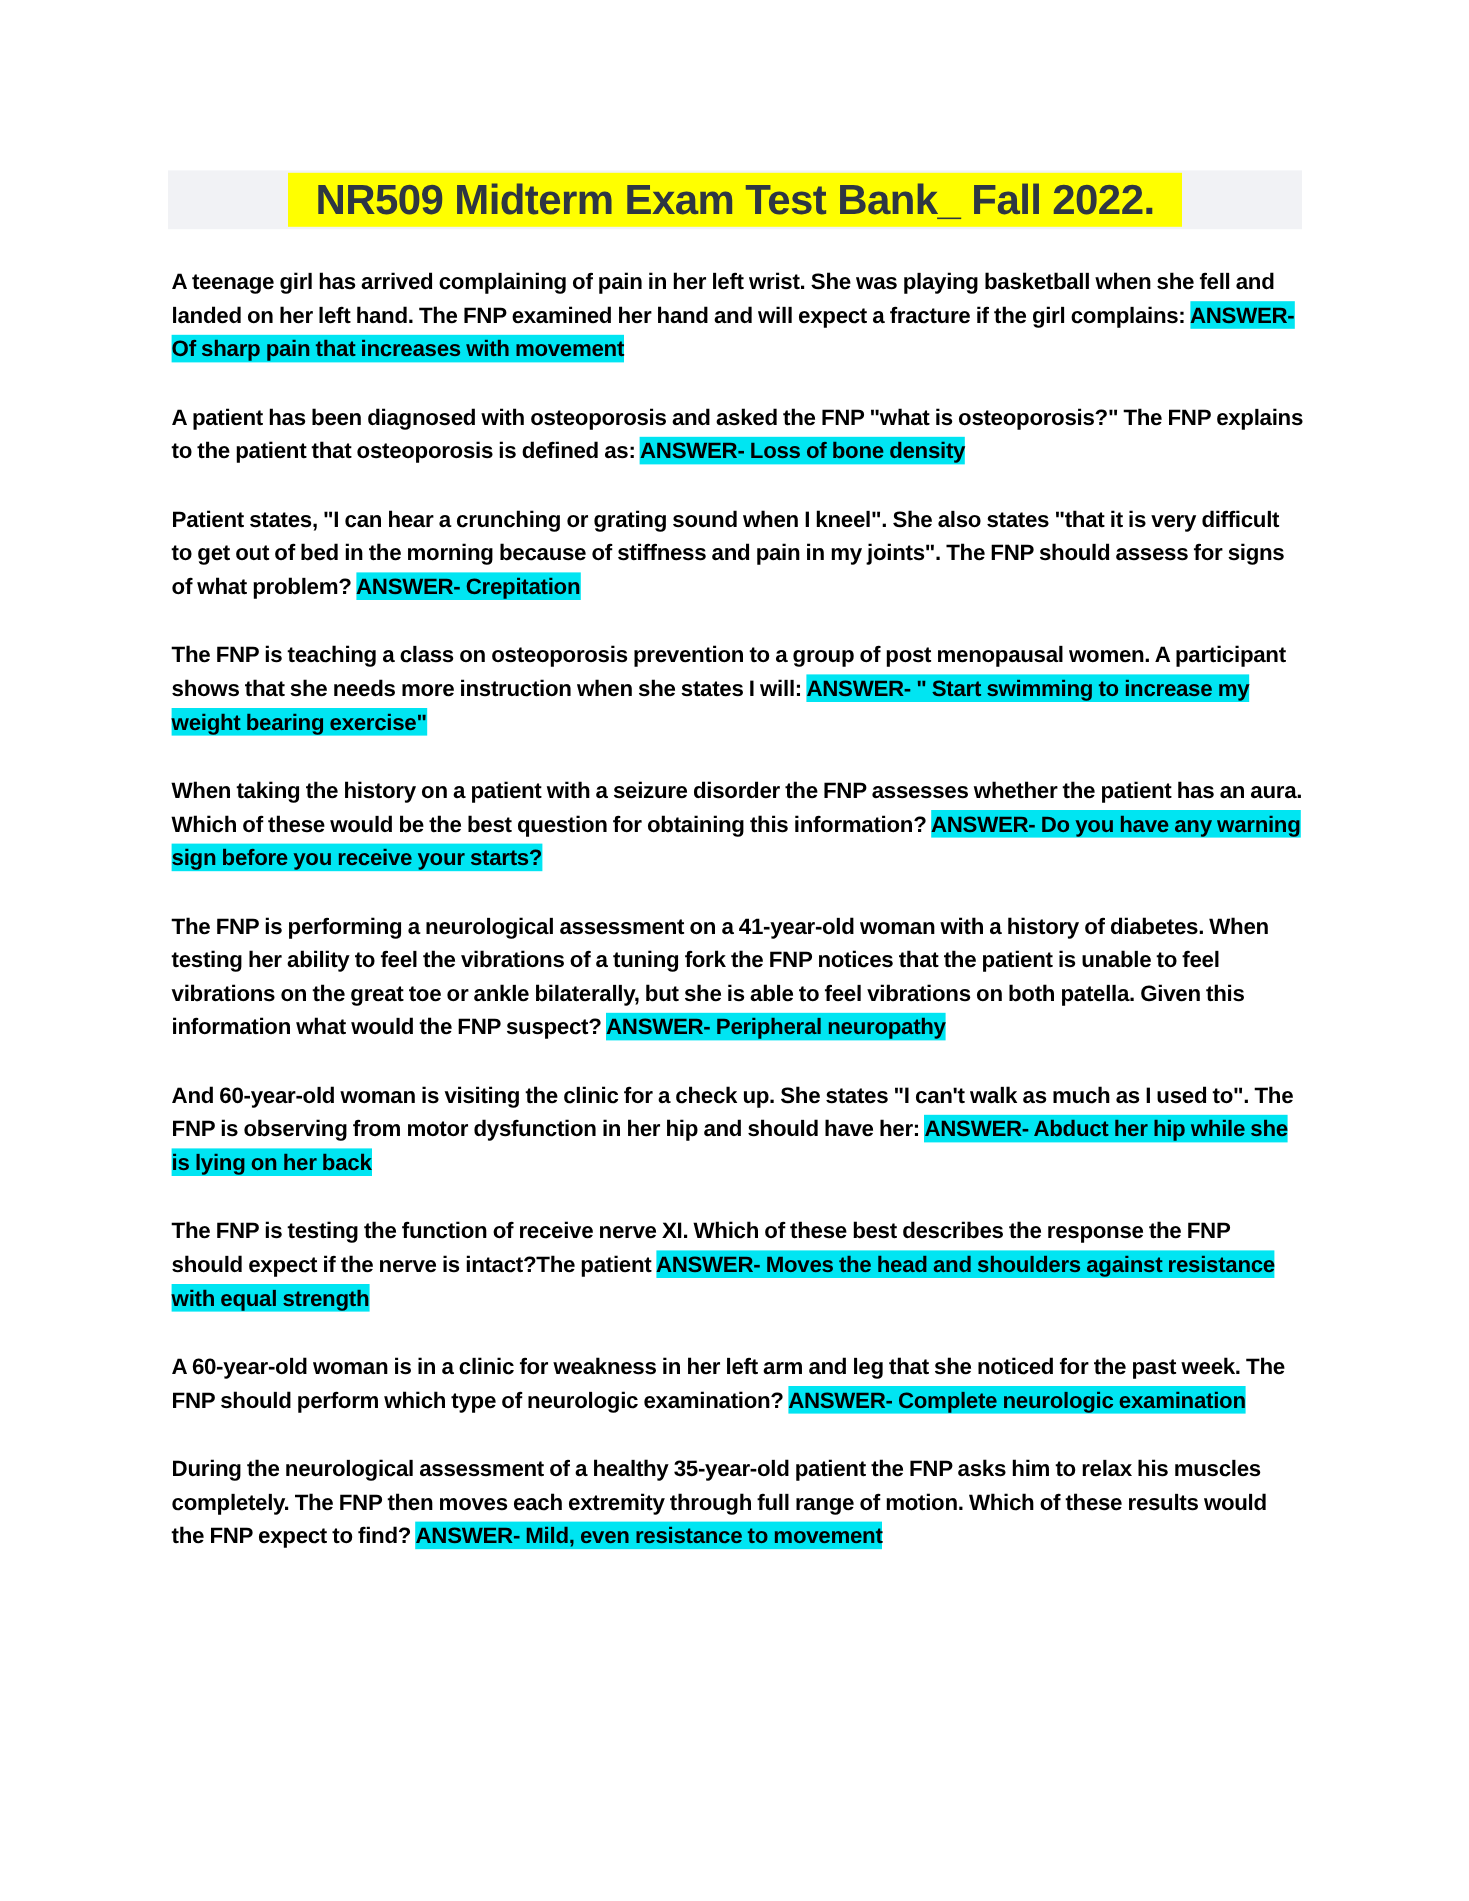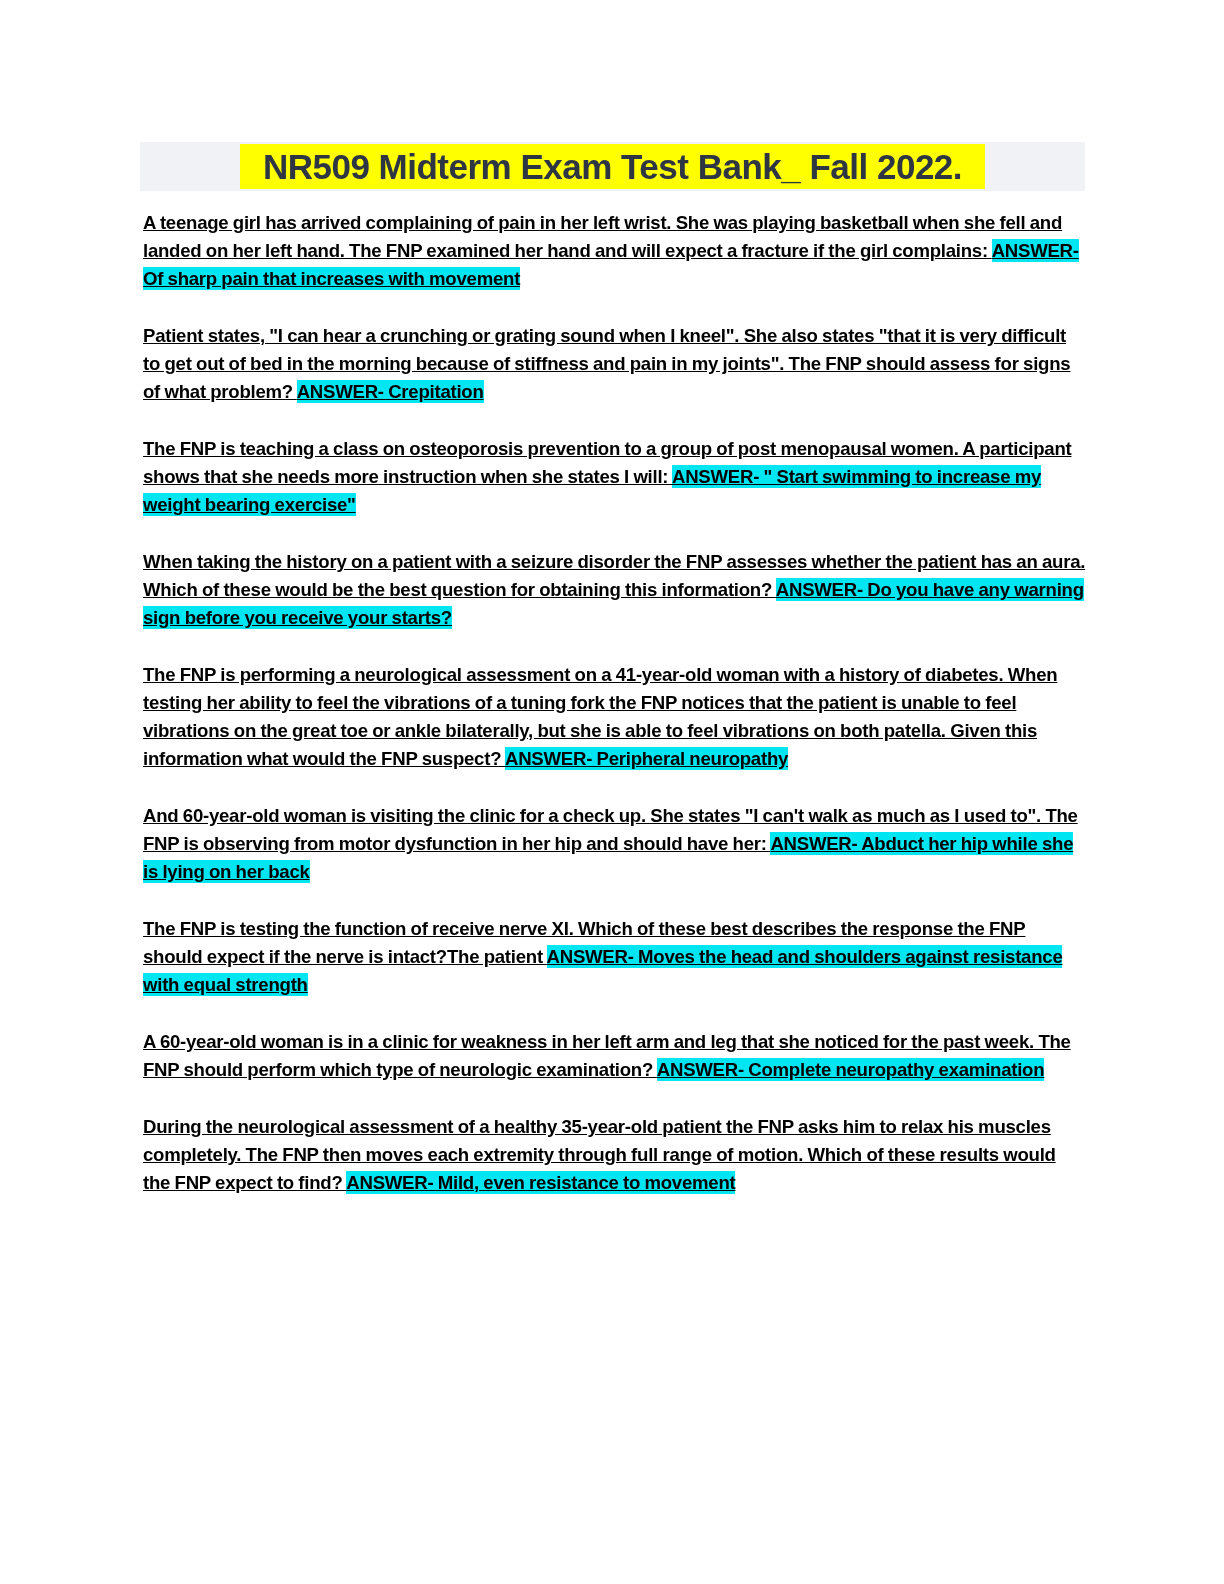--- a/index.html
+++ b/index.html
@@ -26,22 +26,21 @@
     display:inline-block;
     background:var(--title-highlight);
     color:var(--title-text);
     font-weight:700;
     font-size:35px;
     line-height:45px;
     padding:0 23px;
     letter-spacing:-0.5px;
   }
   .content{
-    margin:18px 138px 0 143px;
-    text-decoration:underline;
+    margin:30px 138px 0 143px;
   }
   .qa{
     margin:0 0 29px 0;
     color:var(--body-text);
     font-size:18.6px;
     font-weight:700;
     line-height:28px;
     letter-spacing:-0.25px;
     word-spacing:-0.5px;
   }
@@ -52,22 +51,23 @@
 </style>
 </head>
 <body>
 
 <div class="page">
   <div class="title-band">
     <span class="title-text">NR509 Midterm Exam Test Bank_ Fall 2022.</span>
   </div>
   <div class="content">
       <p class="qa"><span>A teenage girl has arrived complaining of pain in her left wrist. She was playing basketball when she fell and landed on her left hand. The FNP examined her hand and will expect a fracture if the girl complains: </span><span class="answer-highlight">ANSWER- Of sharp pain that increases with movement</span></p>
+      <p class="qa"><span>A patient has been diagnosed with osteoporosis and asked the FNP "what is osteoporosis?" The FNP explains to the patient that osteoporosis is defined as: </span><span class="answer-highlight">ANSWER- Loss of bone density</span></p>
       <p class="qa"><span>Patient states, "I can hear a crunching or grating sound when I kneel". She also states "that it is very difficult to get out of bed in the morning because of stiffness and pain in my joints". The FNP should assess for signs of what problem? </span><span class="answer-highlight">ANSWER- Crepitation</span></p>
       <p class="qa"><span>The FNP is teaching a class on osteoporosis prevention to a group of post menopausal women. A participant shows that she needs more instruction when she states I will: </span><span class="answer-highlight">ANSWER- " Start swimming to increase my weight bearing exercise"</span></p>
       <p class="qa"><span>When taking the history on a patient with a seizure disorder the FNP assesses whether the patient has an aura. Which of these would be the best question for obtaining this information? </span><span class="answer-highlight">ANSWER- Do you have any warning sign before you receive your starts?</span></p>
       <p class="qa"><span>The FNP is performing a neurological assessment on a 41-year-old woman with a history of diabetes. When testing her ability to feel the vibrations of a tuning fork the FNP notices that the patient is unable to feel vibrations on the great toe or ankle bilaterally, but she is able to feel vibrations on both patella. Given this information what would the FNP suspect? </span><span class="answer-highlight">ANSWER- Peripheral neuropathy</span></p>
       <p class="qa"><span>And 60-year-old woman is visiting the clinic for a check up. She states "I can't walk as much as I used to". The FNP is observing from motor dysfunction in her hip and should have her: </span><span class="answer-highlight">ANSWER- Abduct her hip while she is lying on her back</span></p>
       <p class="qa"><span>The FNP is testing the function of receive nerve XI. Which of these best describes the response the FNP should expect if the nerve is intact?The patient </span><span class="answer-highlight">ANSWER- Moves the head and shoulders against resistance with equal strength</span></p>
-      <p class="qa"><span>A 60-year-old woman is in a clinic for weakness in her left arm and leg that she noticed for the past week. The FNP should perform which type of neurologic examination? </span><span class="answer-highlight">ANSWER- Complete neuropathy examination</span></p>
+      <p class="qa"><span>A 60-year-old woman is in a clinic for weakness in her left arm and leg that she noticed for the past week. The FNP should perform which type of neurologic examination? </span><span class="answer-highlight">ANSWER- Complete neurologic examination</span></p>
       <p class="qa"><span>During the neurological assessment of a healthy 35-year-old patient the FNP asks him to relax his muscles completely. The FNP then moves each extremity through full range of motion. Which of these results would the FNP expect to find? </span><span class="answer-highlight">ANSWER- Mild, even resistance to movement</span></p>
     </div>
 </div>
 
 </body></html>

